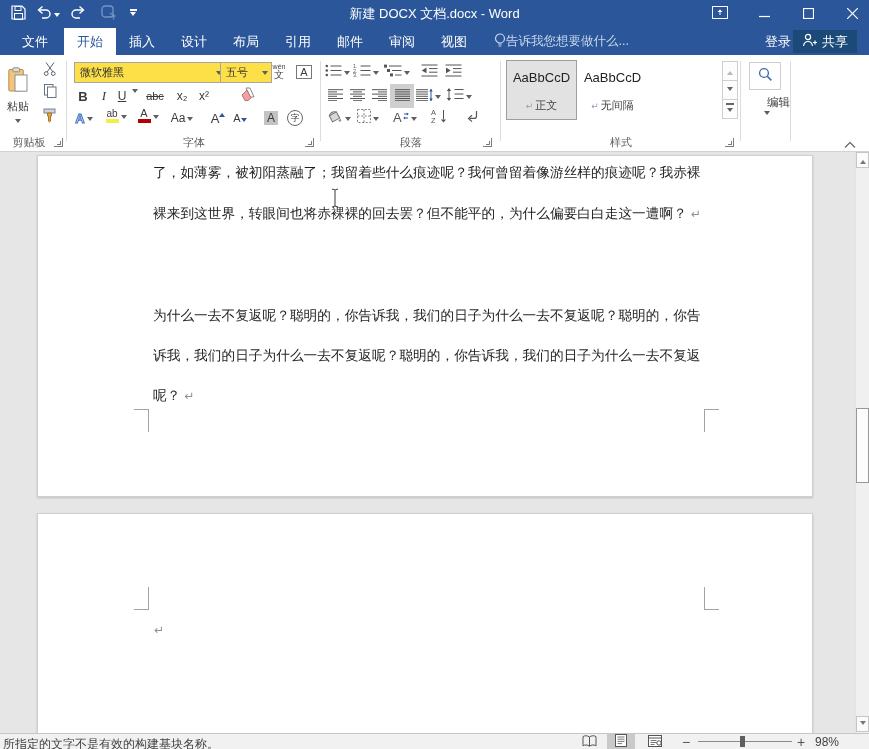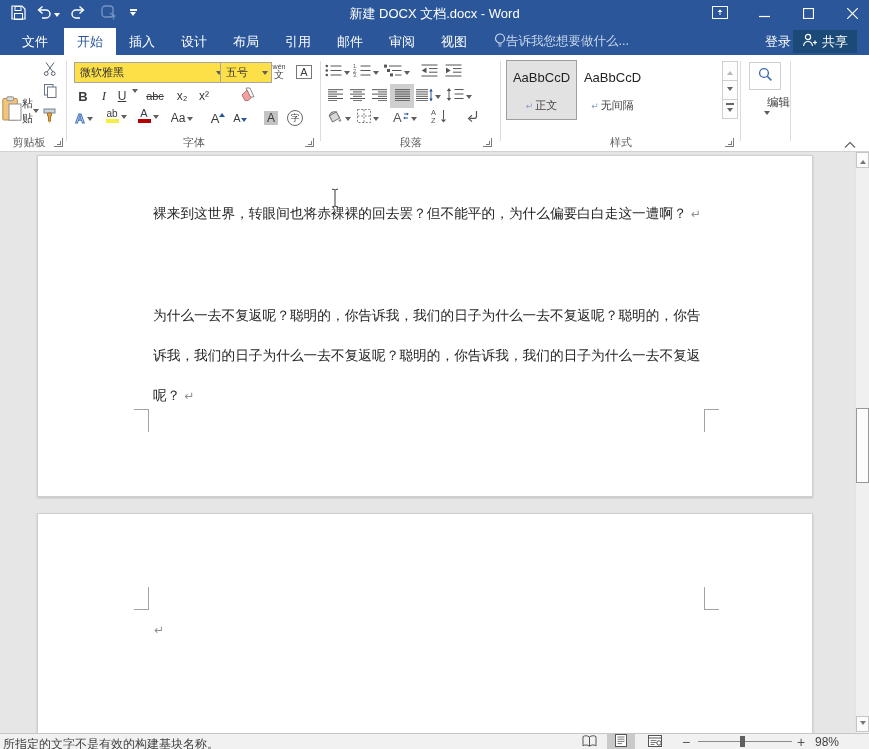--- a/index.html
+++ b/index.html
@@ -175,21 +175,21 @@
             <path d="M11 9.5h4M13 7.5v4" stroke="#fff" stroke-width="1.2"></path>
           </svg>
       </span>
       <span>共享</span>
     </div>
   </div>
 
   <div class="ribbon">
 
     <div class="rgroup" style="left:0;width:66px">
-      <div class="ib" style="left:2px;top:16px;width:32px;height:76px;flex-direction:row;justify-content:flex-start">
+      <div class="ib" style="left:2px;top:10px;width:32px;height:76px;flex-direction:column;justify-content:flex-start">
         <span style="margin-top:2px">
           <svg width="20" height="25" viewBox="0 0 20 25">
               <rect x="0.8" y="2.5" width="14.5" height="21.5" rx="1" fill="#f2c57a" stroke="#b98d4f"></rect>
               <rect x="4.8" y="0.8" width="6.8" height="4" rx="1" fill="#dcdcdc" stroke="#8f8f8f"></rect>
               <rect x="7" y="8" width="12" height="16.2" fill="#fff" stroke="#8f8f8f"></rect>
             </svg>
         </span>
         <span style="font-size:11px;color:#3b3b3b;margin-top:3px">粘贴</span>
         <span class="cr" style="margin:3px 0 0 0"></span>
       </div>
@@ -500,20 +500,21 @@
         <svg width="12" height="8" viewBox="0 0 12 8">
             <path d="M1 6.5L6 1.5l5 5" fill="none" stroke="#707070" stroke-width="1.4"></path>
           </svg>
       </span>
     </div>
   </div>
 
   <div class="docarea">
 
     <div class="page" style="top:3px;height:342px">
+      <div class="dline" style="top:8px">了，如薄雾，被初阳蒸融了；我留着些什么痕迹呢？我何曾留着像游丝样的痕迹呢？我赤裸</div>
       <div class="dline" style="top:49px"><span>裸来到这世界，转眼间也将赤裸裸的回去罢？但不能平的，为什么偏要白白走这一遭啊？</span><span class="pmark"> ↵</span></div>
       <div class="dline" style="top:151px">为什么一去不复返呢？聪明的，你告诉我，我们的日子为什么一去不复返呢？聪明的，你告</div>
       <div class="dline" style="top:191px">诉我，我们的日子为什么一去不复返呢？聪明的，你告诉我，我们的日子为什么一去不复返</div>
       <div class="dline" style="top:231px"><span>呢？</span><span class="pmark"> ↵</span></div>
       <div class="cmark cm-tr" style="left:96px;top:253px"></div>
       <div class="cmark cm-tl" style="left:666px;top:253px"></div>
     </div>
 
     <div class="abs" style="left:330px;top:36px;width:10px;height:20px;z-index:5">
       <svg width="10" height="20" viewBox="0 0 10 20">

